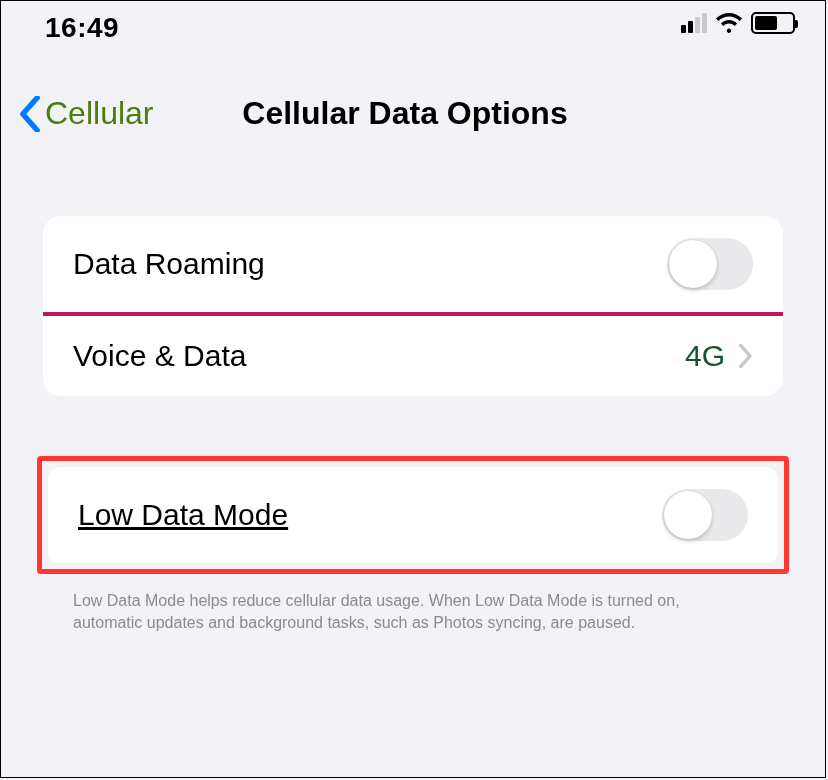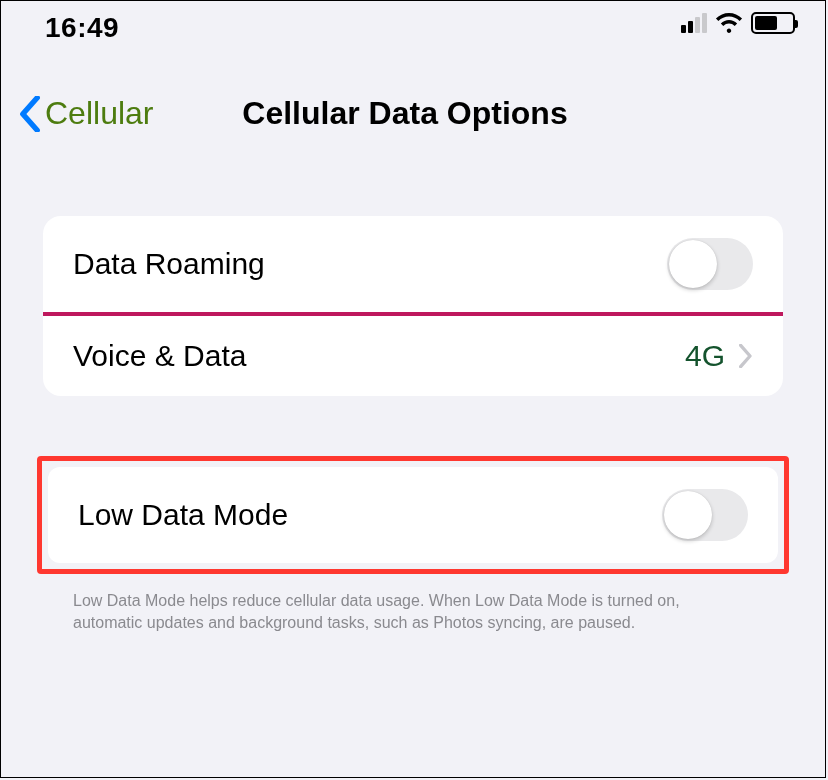--- a/index.html
+++ b/index.html
@@ -100,21 +100,21 @@
       box-shadow: 0 2px 4px rgba(0,0,0,.2), 0 0 1px rgba(0,0,0,.15);
     }
 
     
     .highlight-wrap {
       margin: 60px 36px 0 36px;
       border: 5px solid #ff3830;
       border-radius: 4px;
       padding: 6px;
     }
-    .highlight-wrap .settings-group { border-radius: 12px; }
+    .highlight-wrap .settings-group { border-radius: 12px; text-decoration: underline; }
 
     .footer-note {
       color:#8a8a8f; font-size:16px; line-height:1.35;
       padding: 16px 72px 0 72px;
     }
   </style>
 </head>
 <body>
 
 <div class="screen">

